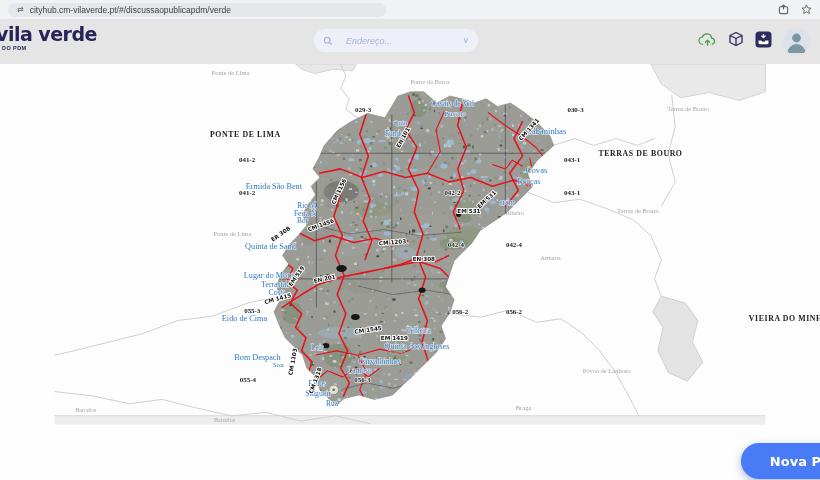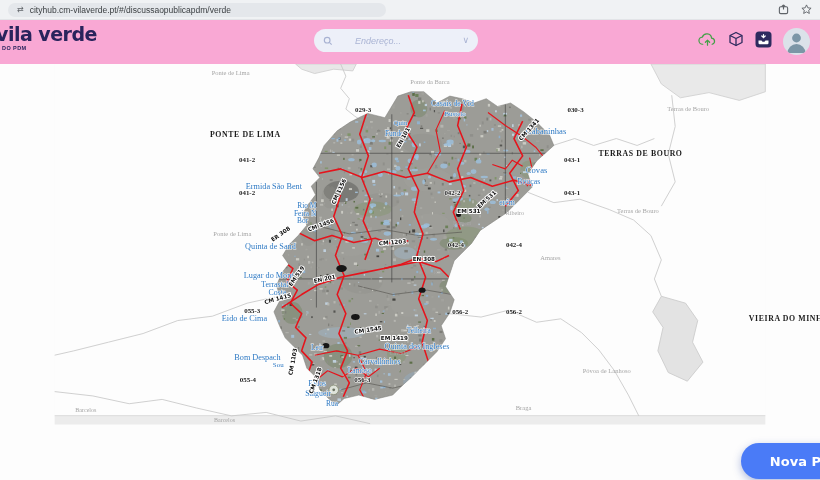--- a/index.html
+++ b/index.html
@@ -10,27 +10,27 @@
   .browser{height:20px;background:#f0f2f4;border-bottom:1px solid #e2e4e7;
            display:flex;align-items:center;padding:0 8px;box-sizing:border-box}
   .urlpill{display:flex;align-items:center;gap:6px;background:#e4e7eb;border-radius:8px;
            height:14px;padding:0 9px;width:378px;box-sizing:border-box}
   .urlpill .swap{font-size:8px;color:#5f6368;line-height:1}
   .urlpill .url{font-size:8.5px;color:#3c4043;white-space:nowrap;overflow:hidden}
   .browser-right{margin-left:auto;display:flex;gap:12px;align-items:center;color:#5f6368}
   .browser-right svg{display:block}
 
   
-  .header{height:44px;background:#f9a8d4;position:relative}
+  .header{height:44px;background:#e5e5e5;position:relative}
   .logo{position:absolute;left:-4px;top:5px;line-height:1}
   .logo-title{font-family:"DejaVu Sans",sans-serif;font-weight:bold;font-size:19px;
               color:#29235c;letter-spacing:-0.5px}
   .logo-sub{font-size:5.5px;font-weight:bold;color:#29235c;letter-spacing:.4px;margin-top:2px}
   .search{position:absolute;left:314px;top:9px;width:164px;height:23px;border-radius:13px;
-          background:#edf0f9;display:flex;align-items:center;padding:0 9px;gap:20px;box-sizing:border-box}
+          background:#edf0f9;display:flex;align-items:center;padding:0 9px;gap:11px;box-sizing:border-box}
   .search input{border:0;background:transparent;outline:0;font-size:9px;font-style:italic;
                 color:#55617a;flex:1;min-width:0;font-family:"Liberation Sans",sans-serif}
   .search input::placeholder{color:#aab4d4}
   .chev{color:#a8b2d2;font-size:9px;line-height:1}
   .hdr-icons{position:absolute;right:10px;top:8px;display:flex;align-items:center;gap:11px}
   .avatar{width:27px;height:27px;border-radius:50%;background:#dbe2e9;display:flex;
           align-items:center;justify-content:center;overflow:hidden}
 
   
   #map{position:absolute;top:64px;left:0;background:#fdfdfd}

